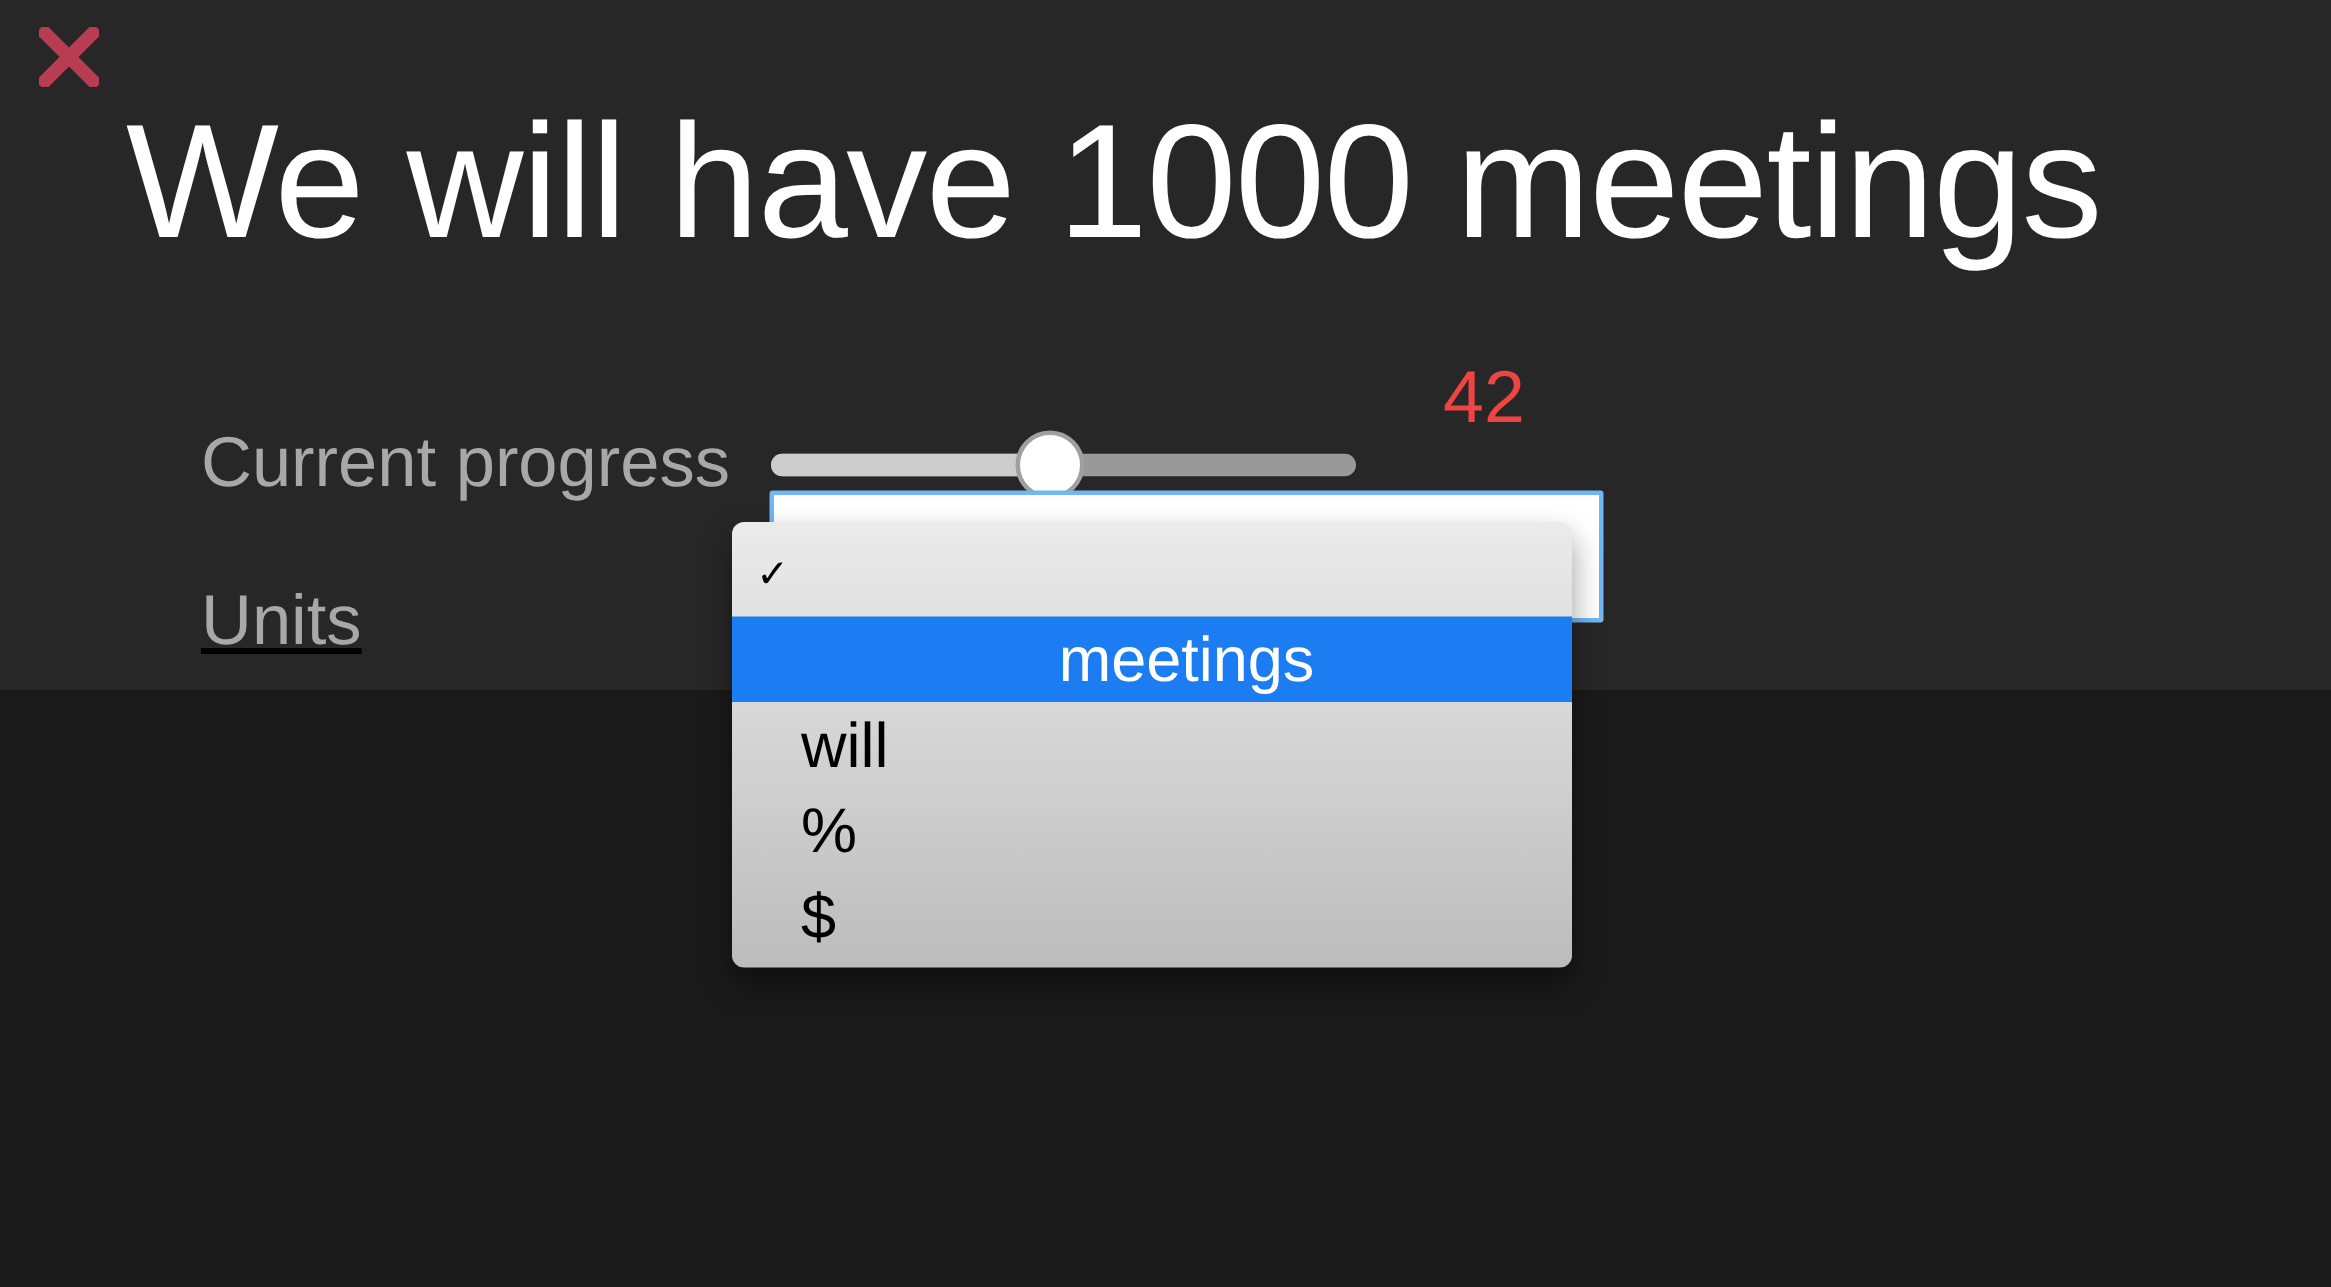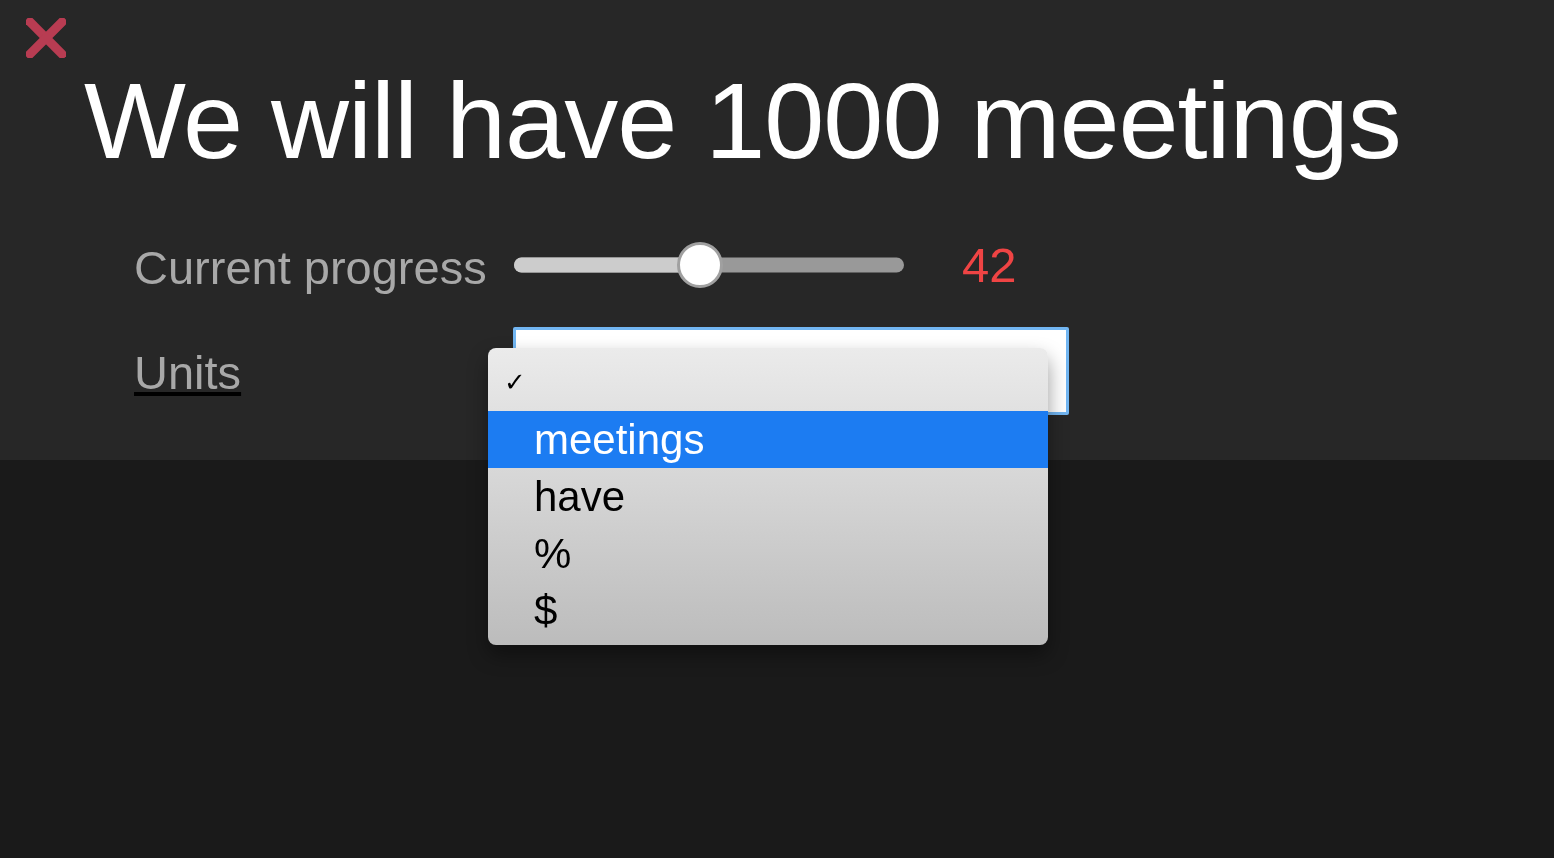--- a/index.html
+++ b/index.html
@@ -38,21 +38,22 @@
     font-size: 108px;
     font-weight: 400;
     letter-spacing: -1px;
     white-space: nowrap;
   }
 
   .row {
     position: absolute;
     left: 134px;
     display: flex;
-    align-items: flex-start;
+    align-items: flex-end;
+    margin-top: 40px;
   }
   .row-progress { top: 240px; }
   .row-units    { top: 345px; text-decoration: underline; }
 
   .row-label {
     width: 380px;
     color: #a8a8a8;
     font-size: 47px;
     font-weight: 400;
   }
@@ -138,20 +139,21 @@
     line-height: 57px;
     padding-left: 46px;
     font-size: 42px;
     color: #000000;
     cursor: pointer;
     white-space: nowrap;
   }
   .dd-item.highlighted {
     background: #1c7cf2;
     color: #ffffff;
+    text-align: center;
   }
   .dd-check {
     position: absolute;
     left: 12px;
     top: 0;
     width: 30px;
     height: 57px;
     display: flex;
     align-items: center;
     justify-content: center;
@@ -191,21 +193,21 @@
 <div class="select-outline"></div>
 
 <div class="dropdown">
   <div class="dd-item">
     <span class="dd-check">✓</span>
   </div>
   <div class="dd-item highlighted">
     <span>meetings</span>
   </div>
   <div class="dd-item">
-    <span>have</span>
+    <span>will</span>
   </div>
   <div class="dd-item">
     <span>%</span>
   </div>
   <div class="dd-item">
     <span>$</span>
   </div>
 </div>
 
 </body></html>

